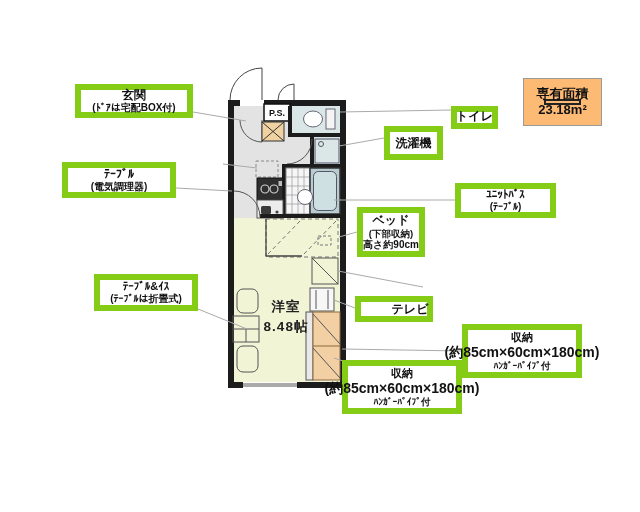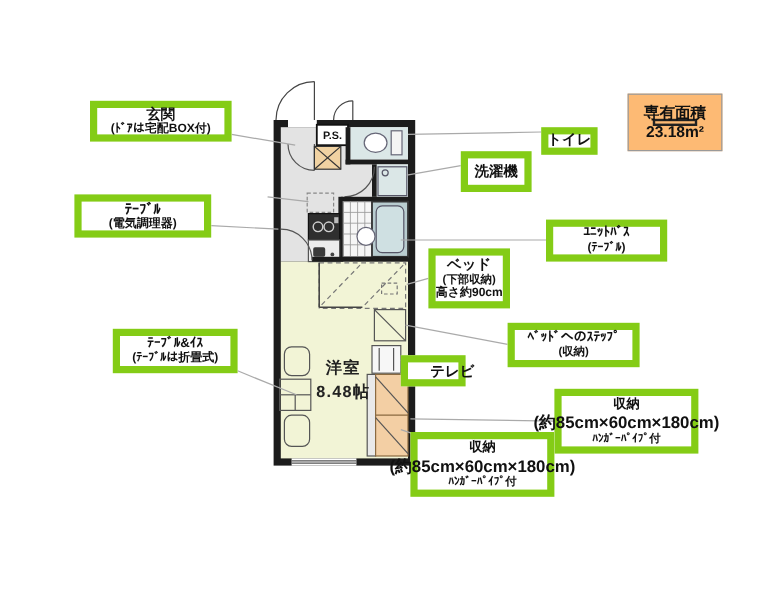--- a/index.html
+++ b/index.html
@@ -204,26 +204,22 @@
     <span class="t11">ﾕﾆｯﾄﾊﾞｽ</span>
     <span class="t10">(ﾃｰﾌﾞﾙ)</span>
   </div>
 
   <div class="lbl" style="left:357px;top:207px;width:68px;height:50px;">
     <span class="t12">ベッド</span>
     <span class="t95">(下部収納)</span>
     <span class="t10">高さ約90cm</span>
   </div>
 
-  <div class="lbl" style="left:423px;top:269px;width:110px;height:37px;">
-    <span class="t11">ﾍﾞｯﾄﾞへのｽﾃｯﾌﾟ</span>
-    <span class="t95">(収納)</span>
-  </div>
-
-  <div class="lbl" style="left:334px;top:296px;width:54px;height:26px;padding-left:32px;">
+
+  <div class="lbl" style="left:355px;top:296px;width:78px;height:26px;padding-left:32px;">
     <span class="t12">テレビ</span>
   </div>
 
   <div class="lbl" style="left:462px;top:324px;width:120px;height:54px;">
     <span class="t11">収納</span>
     <span class="t9">(約85cm×60cm×180cm)</span>
     <span class="t95">ﾊﾝｶﾞｰﾊﾟｲﾌﾟ付</span>
   </div>
 
   <div class="lbl" style="left:342px;top:360px;width:120px;height:54px;">

